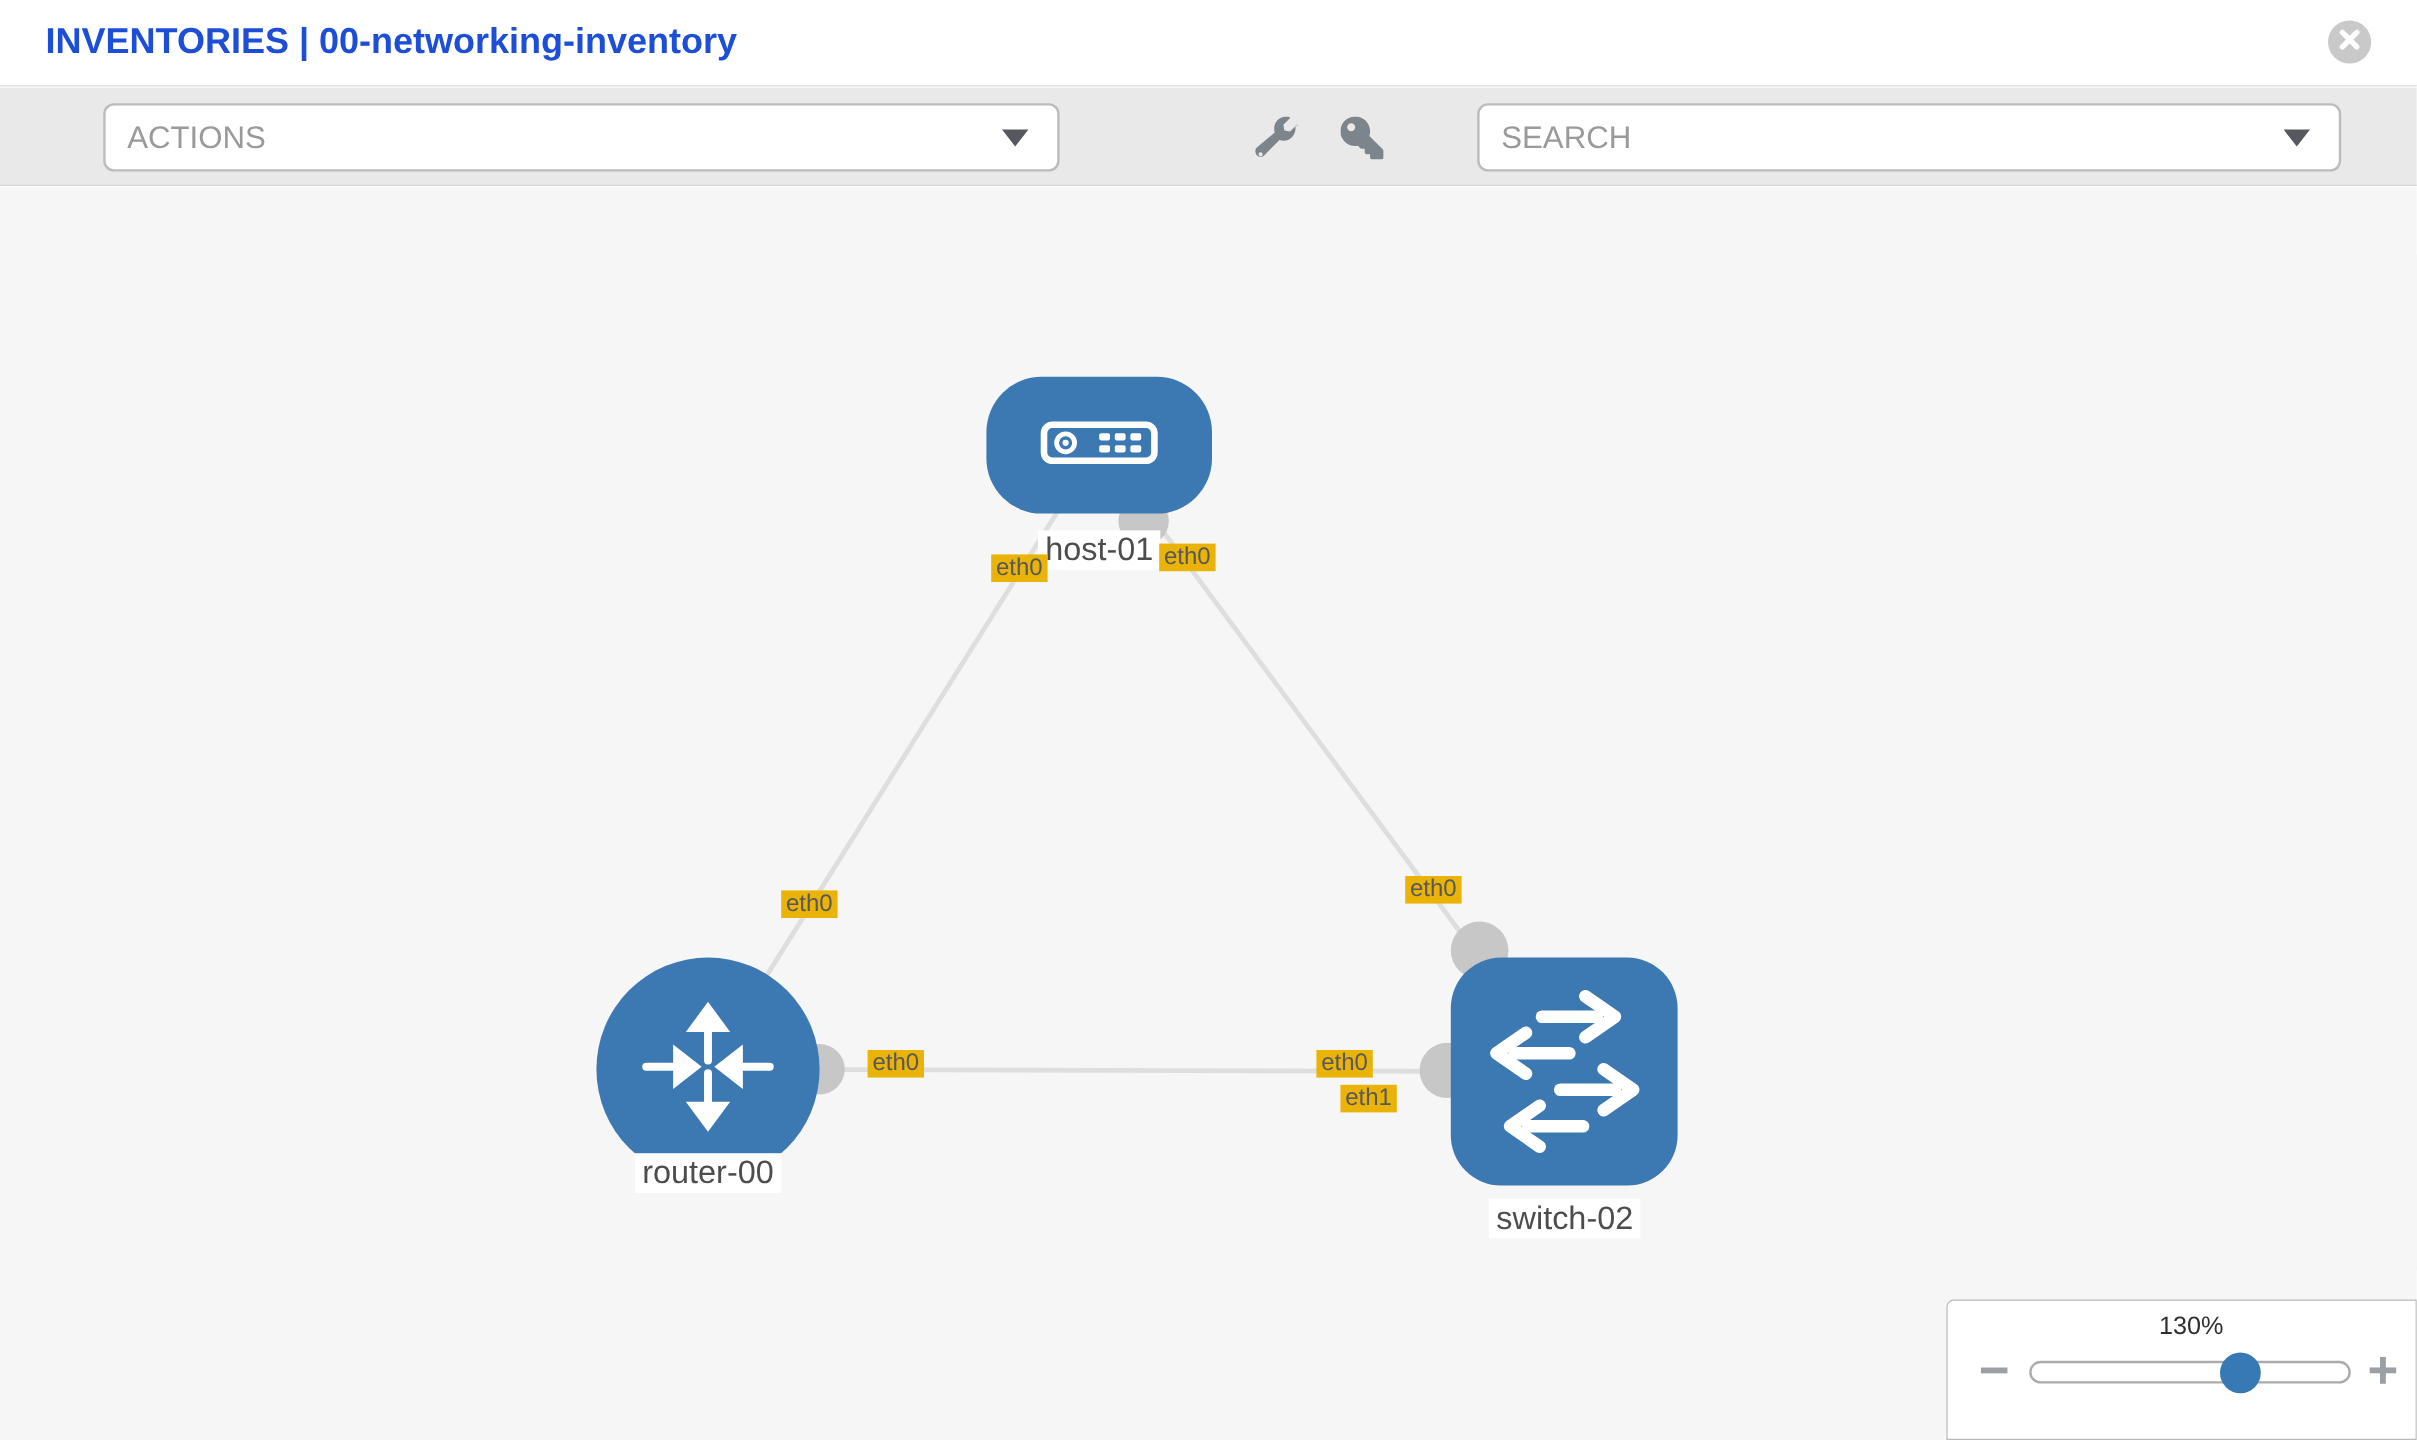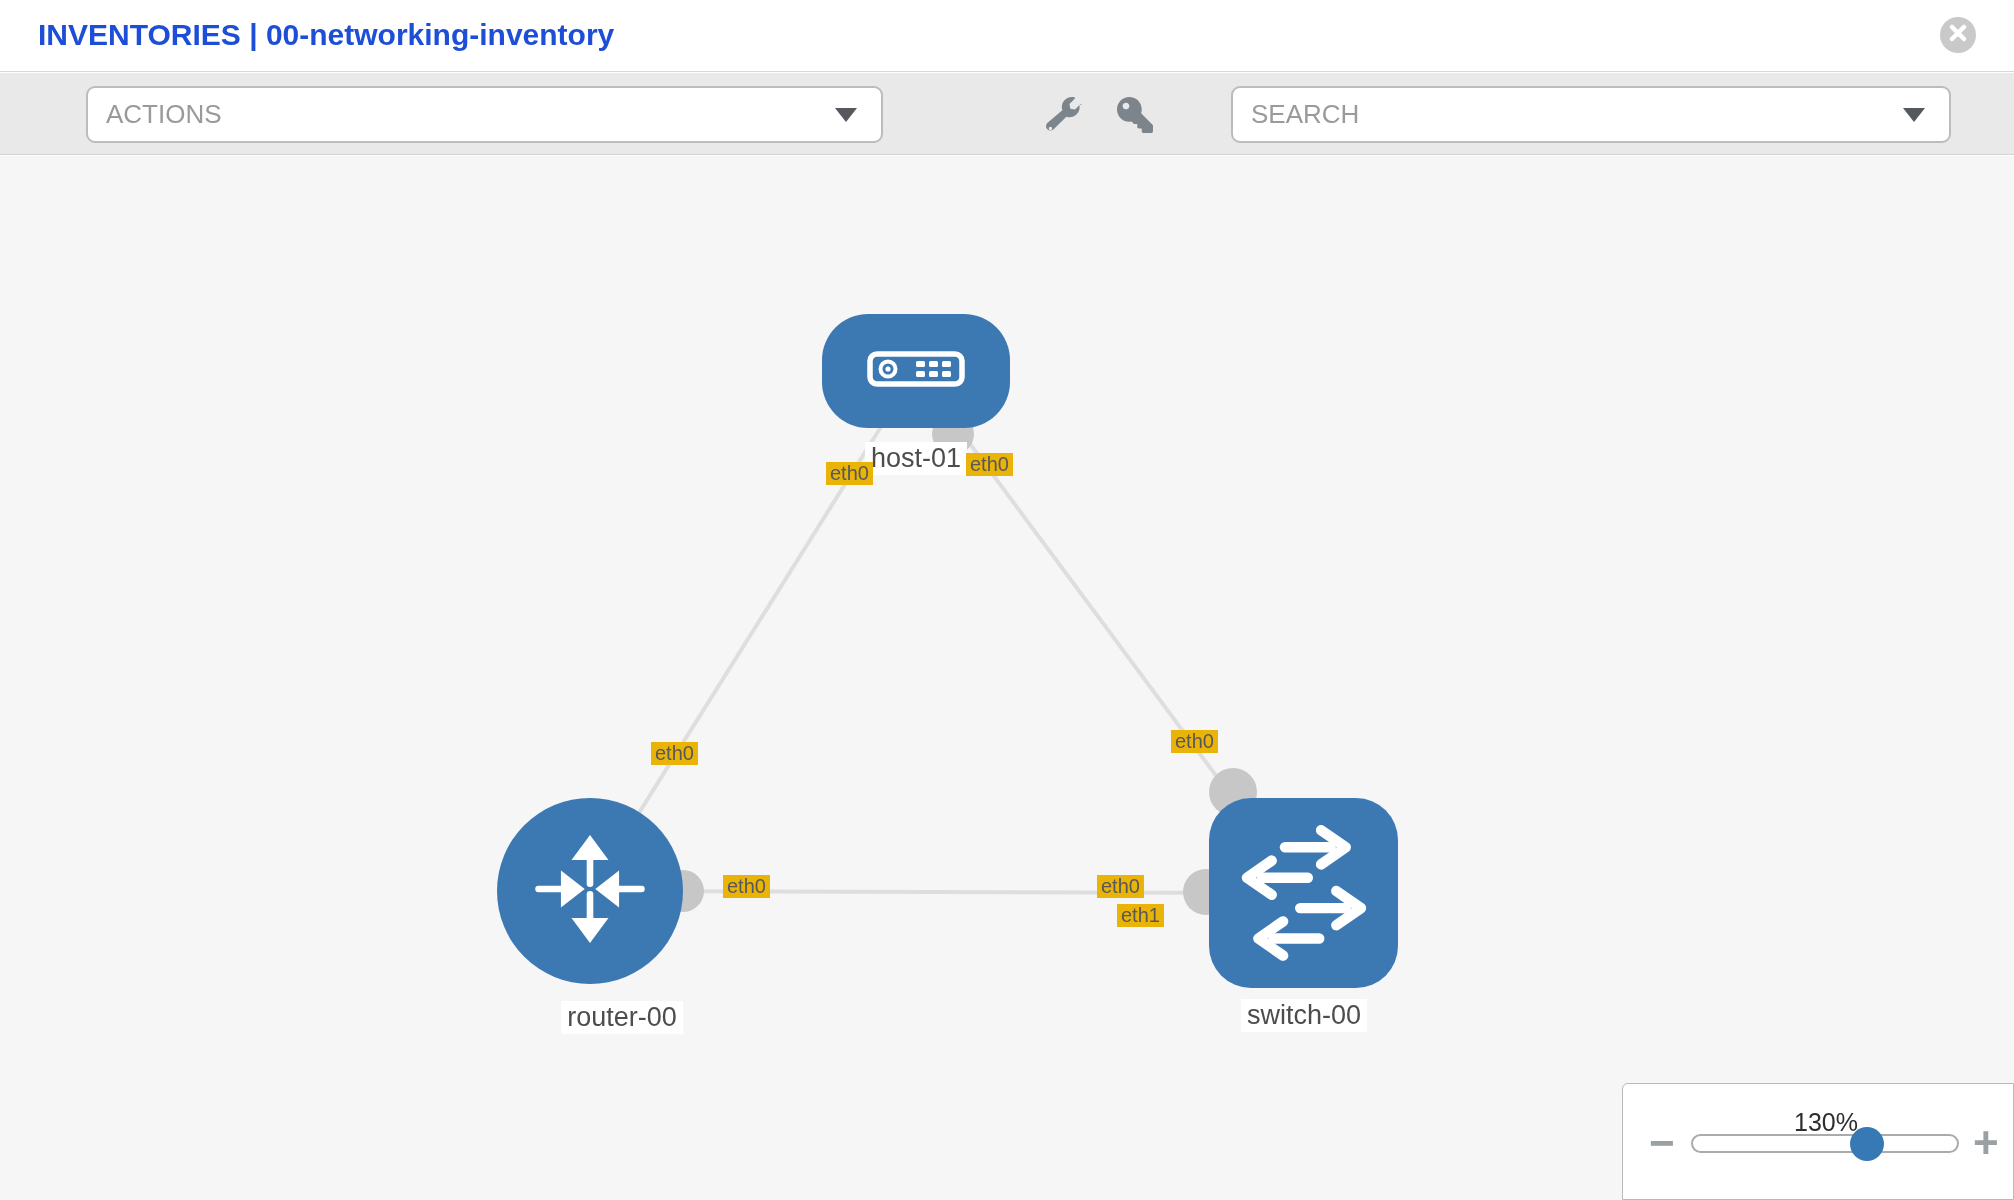--- a/index.html
+++ b/index.html
@@ -46,22 +46,22 @@
 
   .node-label { position:absolute; z-index:4; background:#ffffff; color:#4d4d4d;
                 font-size:27px; padding:1px 6px; white-space:nowrap; transform:translateX(-50%); }
   .iface-label { position:absolute; z-index:4; background:#eab308; color:#585858;
                  font-size:20px; padding:0 4px; white-space:nowrap; }
   .iface-front { z-index:5;margin-top:29px; }
 
   
   .zoom-panel { position:absolute; left:1622px; top:1083px; width:392px; height:117px;
                 background:#ffffff; border:1px solid #b9b9b9; border-radius:6px 0 0 0; z-index:6; }
-  .zoom-level { position:absolute; left:203px; top:24px; transform:translateX(-50%);
-                font-size:25px; color:#2e2e2e;text-align:right; }
+  .zoom-level { position:absolute; left:203px; top:10px; transform:translateX(-50%);
+                font-size:21px; color:#2e2e2e;text-align:right; }
   .zoom-minus, .zoom-plus { position:absolute; font-size:44px; font-weight:bold;
                 color:#9aa0a4; line-height:48px; cursor:pointer; user-select:none; }
   .zoom-minus { left:26px; top:35px; }
   .zoom-plus  { left:350px; top:35px; }
   .zoom-track { position:absolute; left:68px; top:50px; width:268px; height:19px;
                 background:#ffffff; border:2px solid #ababab; border-radius:11px; cursor:pointer; }
   .zoom-thumb { position:absolute; left:227px; top:43px; width:34px; height:34px;
                 border-radius:50%; background:#3779b5; cursor:grab; }
 </style>
 </head>
@@ -165,22 +165,22 @@
           <line x1="48" y1="59" x2="72" y2="59"></line>
             <polyline points="67,50 80,59 67,68"></polyline>
           <line x1="58" y1="75" x2="34" y2="75"></line>
             <polyline points="39,66 26,75 39,84"></polyline>
         </g>
       </svg>
     </span>
   </div>
 
   <div class="node-label" style="left:916px; top:286px;">host-01</div>
-  <div class="node-label" style="left:590px; top:845px;margin-left:32px;">router-00</div>
-  <div class="node-label" style="left:1304px; top:843px;">switch-00</div>
+  <div class="node-label" style="left:590px; top:805px;">router-00</div>
+  <div class="node-label" style="left:1304px; top:843px;">switch-02</div>
 
   <div class="iface-label" style="left:826px;  top:306px;">eth0</div>
   <div class="iface-label" style="left:966px;  top:297px;">eth0</div>
   <div class="iface-label" style="left:651px;  top:586px;">eth0</div>
   <div class="iface-label" style="left:1171px; top:574px;">eth0</div>
   <div class="iface-label" style="left:723px;  top:719px;">eth0</div>
   <div class="iface-label" style="left:1097px; top:719px;">eth0</div>
   <div class="iface-label iface-front" style="left:1117px; top:719px;">eth1</div>
 </div>
 

